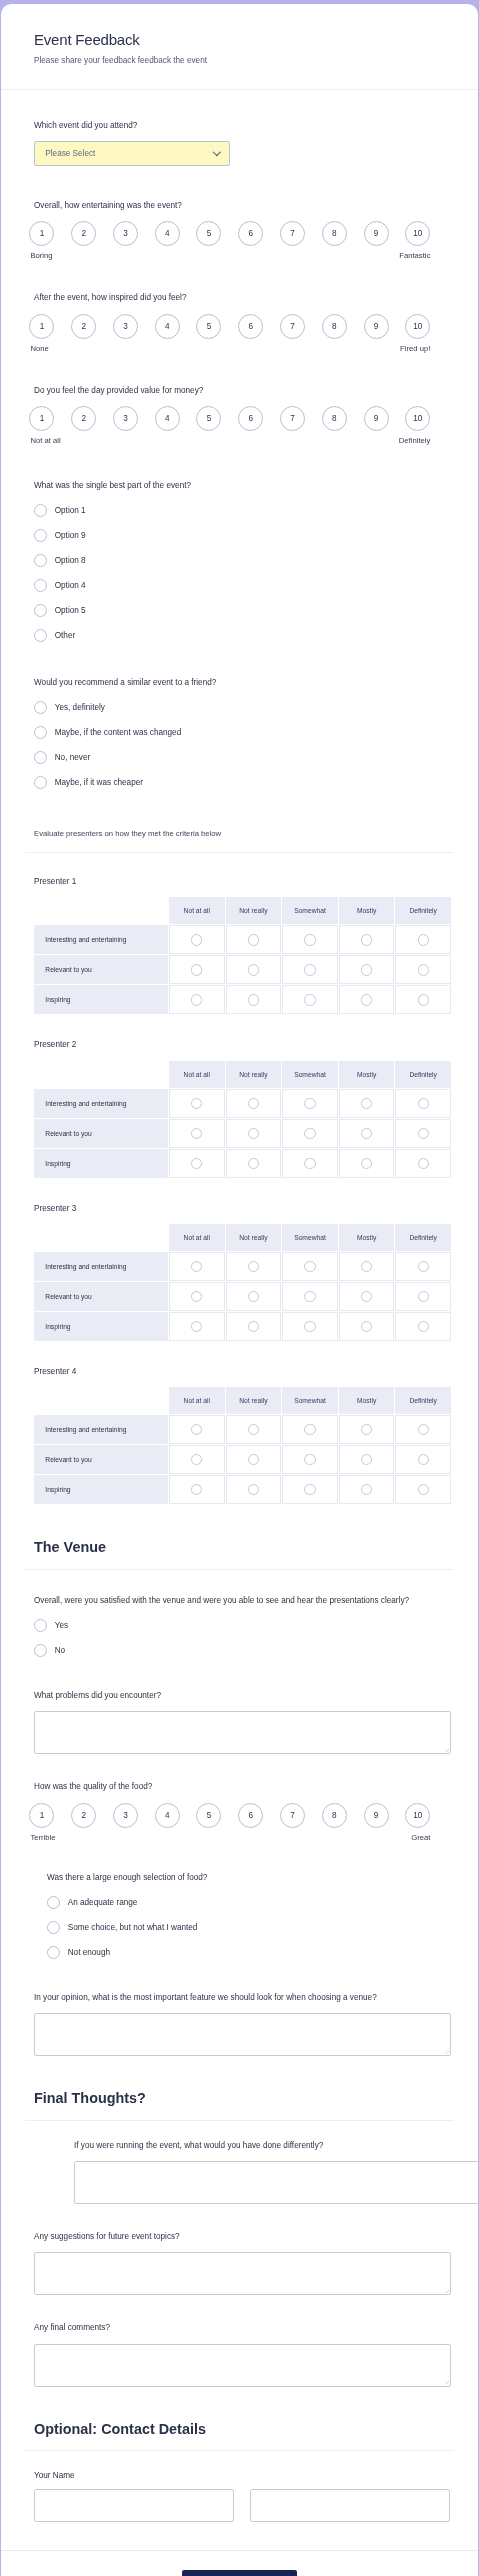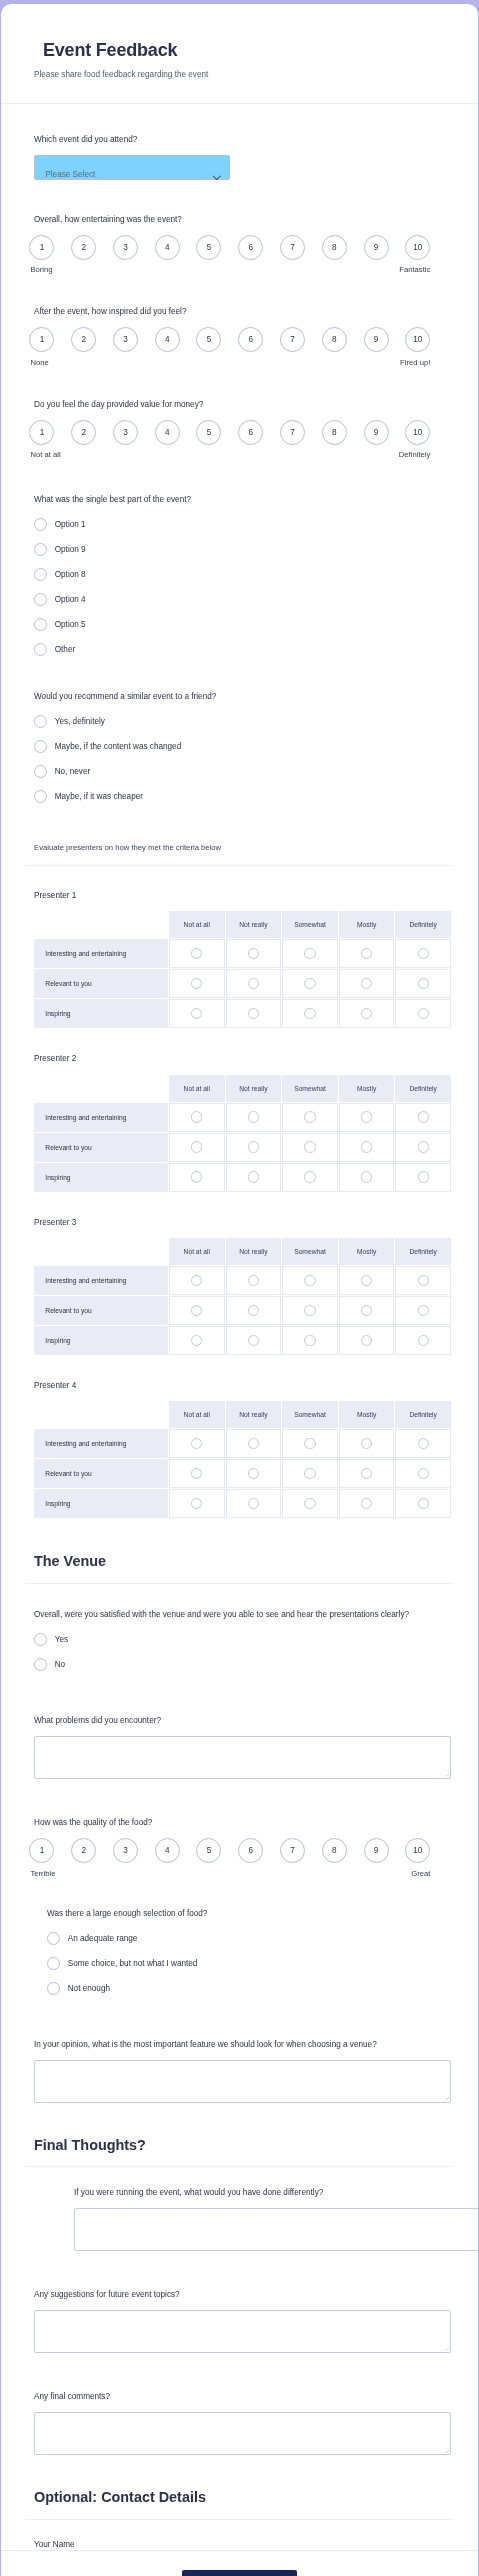--- a/index.html
+++ b/index.html
@@ -11,34 +11,34 @@
   }
   .card{
     position:absolute;left:1px;top:4.1px;width:477px;height:2616px;
     background:#ffffff;border-radius:10.3px;
   }
   .scroll-area{height:2547px;overflow:hidden;}
   .content{padding:0 27px 0 33px;}
 
   
   .form-header{padding-top:27px;}
-  h1.form-title{margin:9px;font-size:18px;font-weight:bold;color:#2a3148;letter-spacing:-0.2px;}
+  h1.form-title{margin:0;font-size:15px;font-weight:normal;color:#2a3148;letter-spacing:-0.2px;}
   .form-subtitle{margin-top:8.2px;font-size:8.2px;color:#4f5a6c;}
   .divider-full{height:0.5px;background:#eceef4;margin:24px -27px 0 -33px;}
   .section-divider{height:0.5px;background:#eceef4;margin:13.4px -3.1px 0 -8.8px;}
 
   
-  .q{margin-top:38px;}
+  .q{margin-top:27px;}
   .q-label{font-size:8.2px;font-weight:500;color:#2b3245;line-height:1.45;max-width:407px;}
 
   
   .select{
     margin-top:9.3px;width:196px;height:25px;border:0.5px solid #b9c0ce;border-radius:2.1px;
-    display:flex;align-items:flex-end;justify-content:space-between;
-    padding:0 9.3px 0 10.3px;box-sizing:border-box;background:#7dd3fc;
+    display:flex;align-items:center;justify-content:space-between;
+    padding:0 9.3px 0 10.3px;box-sizing:border-box;background:#fef9c3;
     color:#5b6880;font-size:8.2px;cursor:pointer;
   }
   .chevron{width:4.6px;height:4.6px;border-right:1px solid #454e63;border-bottom:1px solid #454e63;
     transform:rotate(45deg);margin-top:-2.6px;}
 
   
   .scale-row{margin-top:9.3px;margin-left:-4.6px;width:401px;display:flex;justify-content:space-between;}
   .scale-circle{
     width:25px;height:25px;border:0.5px solid #b8bfd2;border-radius:50%;box-sizing:border-box;
     display:flex;align-items:center;justify-content:center;
@@ -96,21 +96,21 @@
 </style>
 </head>
 <body>
 
 <div class="card">
   <div class="scroll-area">
     <div class="content">
 
       <div class="form-header">
         <h1 class="form-title">Event Feedback</h1>
-        <div class="form-subtitle">Please share food feedback regarding the event</div>
+        <div class="form-subtitle">Please share your feedback feedback the event</div>
       </div>
     </div>
     <div class="divider-full" style="margin:24px 0 0 0;"></div>
     <div class="content">
 
       <div class="q" style="margin-top:30px;">
         <div class="q-label">Which event did you attend?</div>
         <div class="select">
           <span>Please Select</span>
           <span class="chevron"></span>

